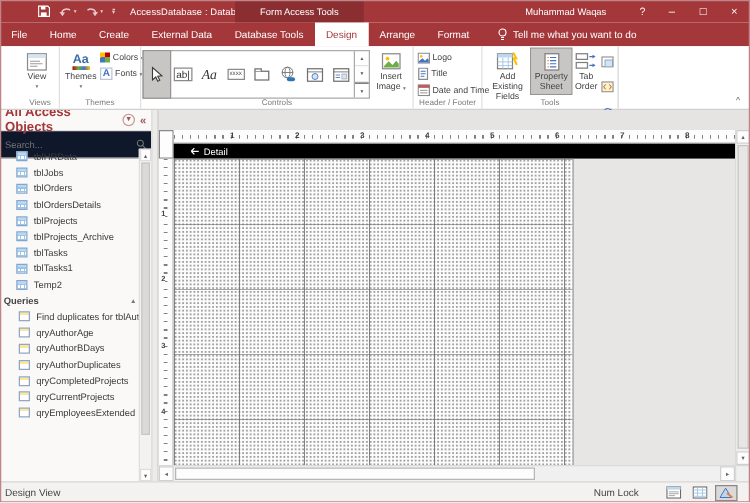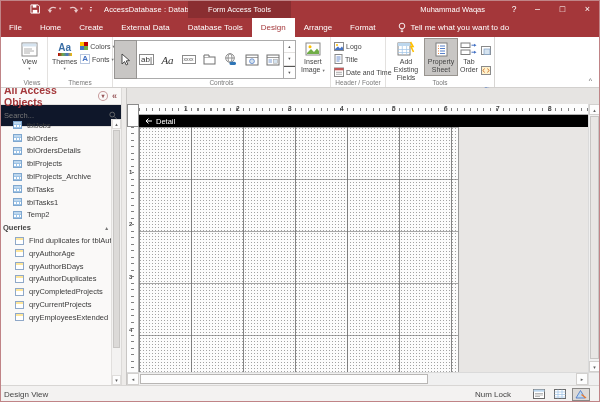--- a/index.html
+++ b/index.html
@@ -104,21 +104,21 @@
   .formtab::after{content:"";position:absolute;right:-6px;top:0;border-left:6px solid #fff;
            border-top:15px solid rgba(0,0,0,0);}
   .cornerbox{position:absolute;left:0;top:16px;width:12px;height:23px;background:#FDFDFD;
              border:1px solid #8A8A8A;box-sizing:border-box;}
   .rulerrow{position:absolute;left:12px;top:16px;right:12px;height:11px;background:#FDFDFD;
             border-bottom:1px solid #B0B0B0;box-sizing:border-box;}
   .rulerrow .ticks{position:absolute;left:0;right:0;top:4px;height:3px;
             background:repeating-linear-gradient(to right,#808080 0 1px,rgba(0,0,0,0) 1px 6.5px);}
   .ruler-num{position:absolute;top:1px;font-size:6.5px;color:#444;font-weight:bold;}
   .detailbar{position:absolute;left:12px;top:27px;right:12px;height:12px;background:#000;color:#fff;
-             display:flex;align-items:center;font-size:7.5px;padding-left:6px;gap:3px;box-sizing:border-box;}
+             display:flex;align-items:center;font-size:7.5px;padding-left:13px;gap:3px;box-sizing:border-box;}
   .vruler{position:absolute;left:0;top:39px;width:12px;bottom:13px;background:#FDFDFD;
           border-right:1px solid #B0B0B0;box-sizing:border-box;}
   .vruler .vticks{position:absolute;top:0;bottom:0;left:4px;width:3px;
           background:repeating-linear-gradient(to bottom,#808080 0 1px,rgba(0,0,0,0) 1px 6.5px);}
   .vruler-num{position:absolute;left:2px;font-size:6px;color:#444;font-weight:bold;background:#FDFDFD;}
   .gridwrap{position:absolute;left:12px;top:39px;right:12px;bottom:13px;background:#E8E6E4;overflow:hidden;}
   .grid{position:absolute;left:0;top:0;width:320px;height:100%;background-color:#FCFCFC;
         border-right:1px solid #9A9A9A;box-sizing:border-box;
         background-image:
           repeating-linear-gradient(to right,rgba(110,110,110,.85) 0 1px,rgba(0,0,0,0) 1px 52px),
@@ -421,20 +421,24 @@
     <div class="nav-search">
       <input type="text" placeholder="Search..." style="">
       <svg width="9" height="9" viewBox="0 0 9 9">
           <circle cx="3.5" cy="3.5" r="2.6" fill="none" stroke="#757575" stroke-width="0.9"></circle>
           <path d="M5.6 5.6 L8.2 8.2" stroke="#757575" stroke-width="0.9"></path>
         </svg>
     </div>
     <div class="nav-list">
       <div class="nav-row">
           <span class="obj-icon icon-table"></span>
+          <span>tblHRData</span>
+        </div>
+      <div class="nav-row">
+          <span class="obj-icon icon-table"></span>
           <span>tblJobs</span>
         </div>
       <div class="nav-row">
           <span class="obj-icon icon-table"></span>
           <span>tblOrders</span>
         </div>
       <div class="nav-row">
           <span class="obj-icon icon-table"></span>
           <span>tblOrdersDetails</span>
         </div>

